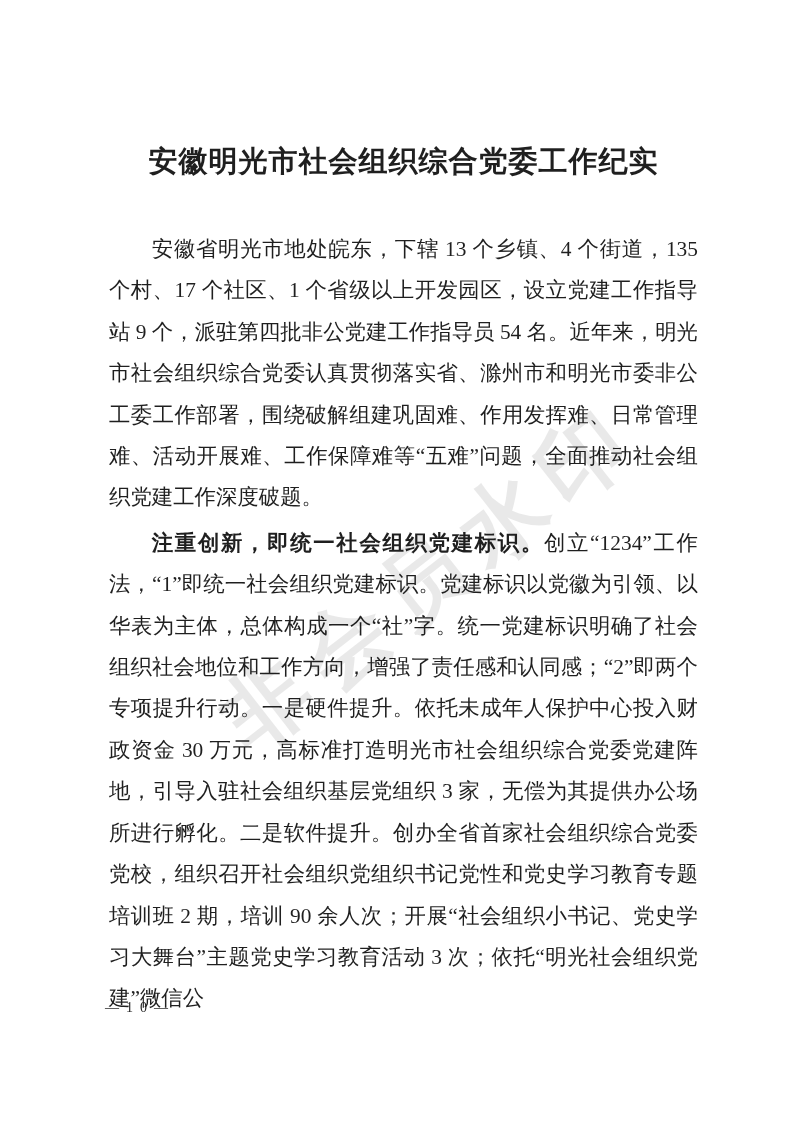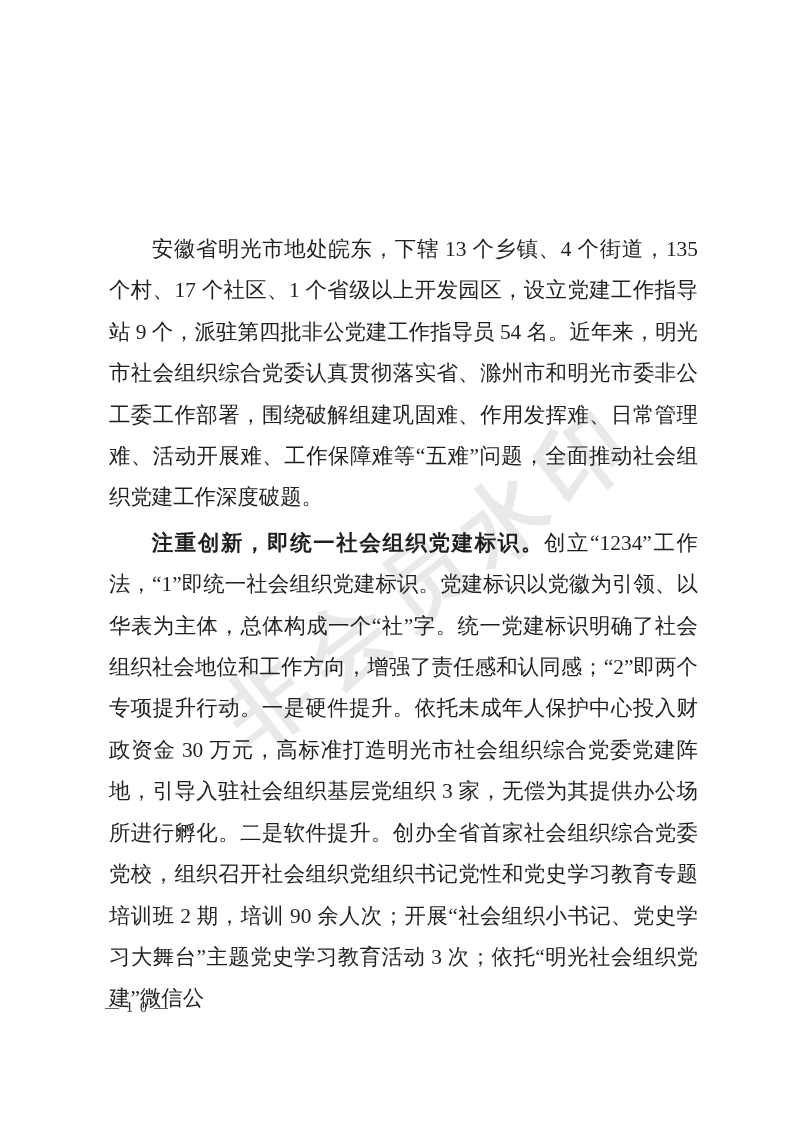--- a/index.html
+++ b/index.html
@@ -62,20 +62,21 @@
     letter-spacing:7px;
     color:var(--text-color);
   }
 </style>
 </head>
 <body>
 
 <div class="page">
   <div class="watermark">非会员水印</div>
 
+  <h1 class="doc-title">安徽明光市社会组织综合党委工作纪实</h1>
 
   <div class="doc-body">
       <p class="para"><span>安徽省明光市地处皖东，下辖 13 个乡镇、4 个街道，135 个村、17 个社区、1 个省级以上开发园区，设立党建工作指导站 9 个，派驻第四批非公党建工作指导员 54 名。近年来，明光市社会组织综合党委认真贯彻落实省、滁州市和明光市委非公工委工作部署，围绕破解组建巩固难、作用发挥难、日常管理难、活动开展难、工作保障难等“五难”问题，全面推动社会组织党建工作深度破题。</span></p>
       <p class="para"><span class="bold-lead">注重创新，即统一社会组织党建标识。</span><span>创立“1234”工作法，“1”即统一社会组织党建标识。党建标识以党徽为引领、以华表为主体，总体构成一个“社”字。统一党建标识明确了社会组织社会地位和工作方向，增强了责任感和认同感；“2”即两个专项提升行动。一是硬件提升。依托未成年人保护中心投入财政资金 30 万元，高标准打造明光市社会组织综合党委党建阵地，引导入驻社会组织基层党组织 3 家，无偿为其提供办公场所进行孵化。二是软件提升。创办全省首家社会组织综合党委党校，组织召开社会组织党组织书记党性和党史学习教育专题培训班 2 期，培训 90 余人次；开展“社会组织小书记、党史学习大舞台”主题党史学习教育活动 3 次；依托“明光社会组织党建”微信公</span></p>
     </div>
 
   <div class="page-number">—10—</div>
 </div>
 
 </body></html>

